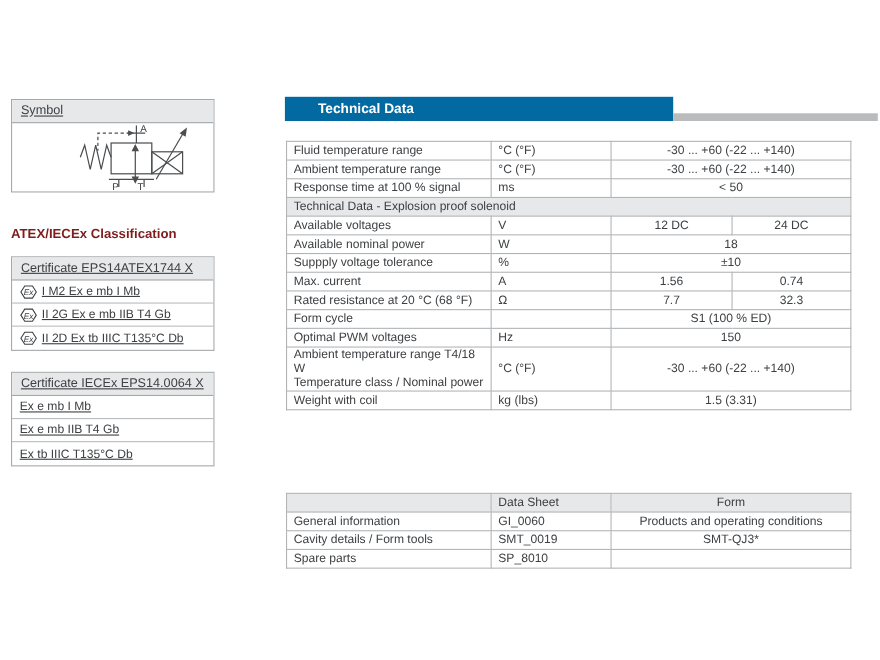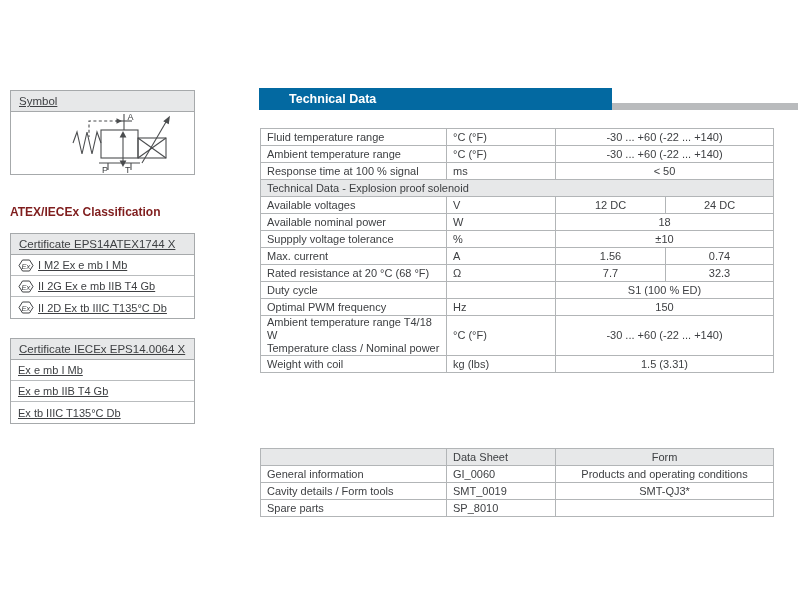--- a/index.html
+++ b/index.html
@@ -192,26 +192,26 @@
           <td class="center">1.56</td>
           <td class="center">0.74</td>
         </tr>
         <tr>
           <td>Rated resistance at 20 °C (68 °F)</td>
           <td>Ω</td>
           <td class="center">7.7</td>
           <td class="center">32.3</td>
         </tr>
         <tr>
-          <td>Duty cycle</td>
+          <td>Form cycle</td>
           <td></td>
           <td colspan="2" class="center">S1 (100 % ED)</td>
         </tr>
         <tr>
-          <td>Optimal PWM frequency</td>
+          <td>Optimal PWM voltages</td>
           <td>Hz</td>
           <td colspan="2" class="center">150</td>
         </tr>
         <tr style="height: 31px;">
           <td>Ambient temperature range T4/18 W
 Temperature class / Nominal power</td>
           <td>°C (°F)</td>
           <td colspan="2" class="center">-30 ... +60 (-22 ... +140)</td>
         </tr>
         <tr>

